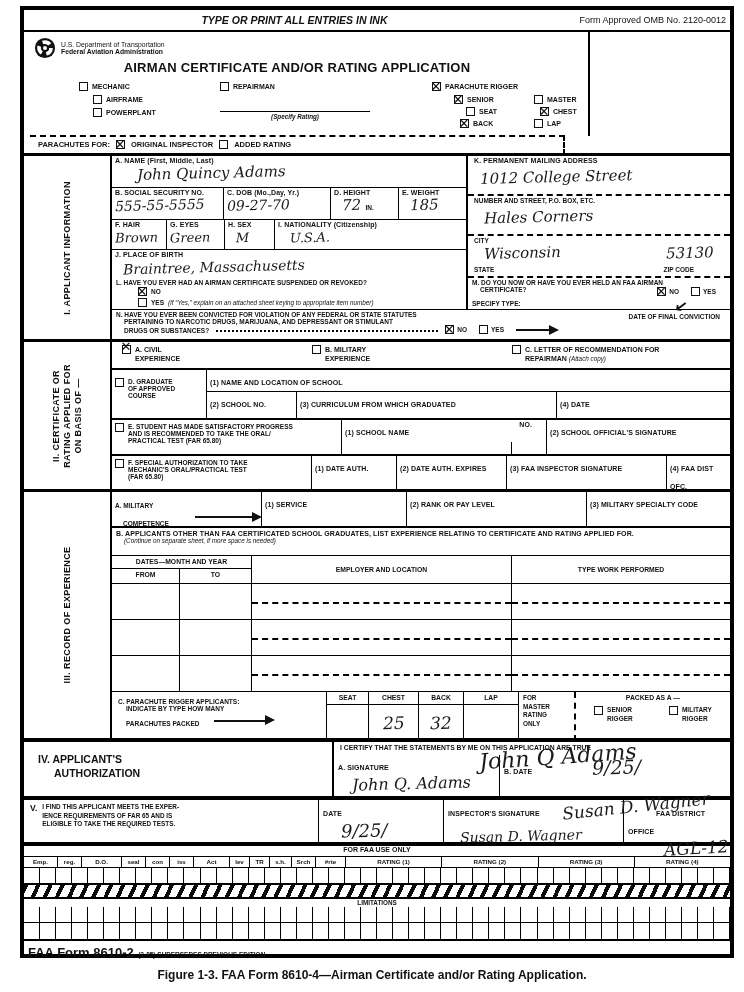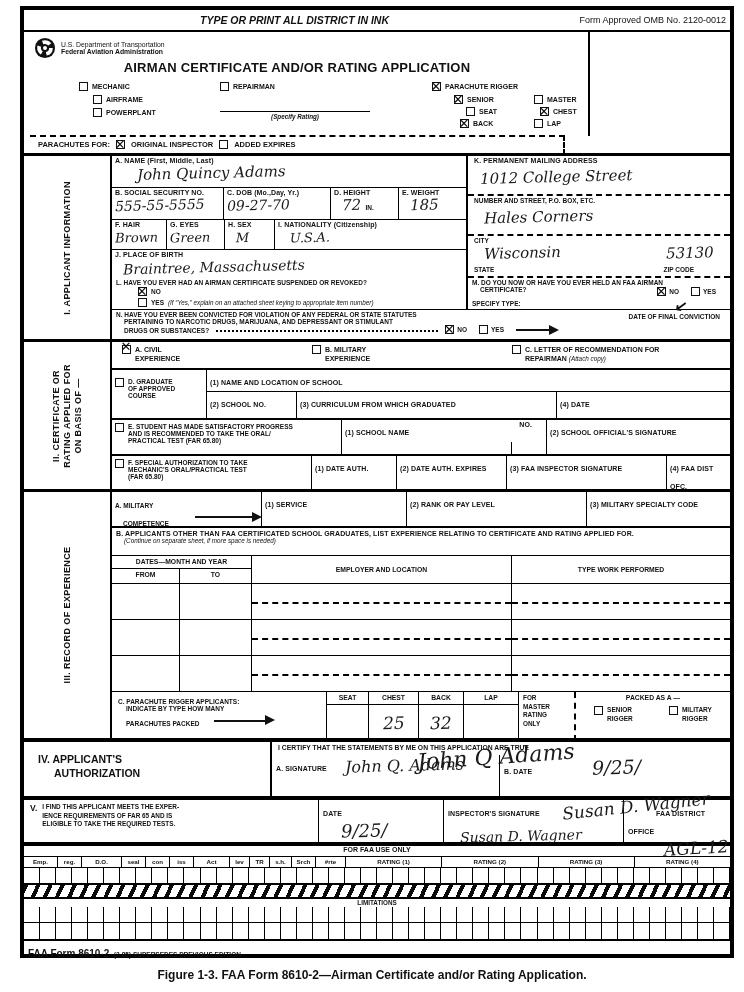--- a/index.html
+++ b/index.html
@@ -92,21 +92,21 @@
   .exp-head { display:flex; height:28px; border-bottom:1.5px solid #000; flex:none; }
   .exp-row { display:flex; height:36px; border-bottom:1.5px solid #000; flex:none; }
   .dashmid { height:58%; border-bottom:2px dashed #000; }
   .s3c { height:49px; display:flex; flex:none; }
   .pcol { border-right:1.5px solid #000; display:flex; flex-direction:column; flex:none; }
   .pcol .ph { height:13px; border-bottom:1.5px solid #000; text-align:center; font-size:6.8px; font-weight:bold; padding-top:2px; }
   .pcol .pv { flex:1; display:flex; align-items:center; justify-content:center; }
 
   
   .sec4 { height:58px; display:flex; border-bottom:4px solid #000; flex:none; }
-  .s4lab { width:248px; border-right:2px solid #000; padding:10px 0 0 14px;
+  .s4lab { width:310px; border-right:2px solid #000; padding:10px 0 0 14px;
            font-size:10.5px; font-weight:bold; line-height:14px; flex:none; }
   .s4right { flex:1; display:flex; flex-direction:column; }
   .certline { height:13px; font-size:6.8px; font-weight:bold; padding:2px 0 0 6px; flex:none; }
   .s4row { flex:1; display:flex; }
   .sec5 { height:46px; display:flex; border-bottom:4px solid #000; flex:none; }
   .s5t { width:295px; border-right:1.5px solid #000; display:flex; gap:5px; padding:3px 0 0 6px; flex:none; }
   .s5t .vnum { font-size:8.5px; font-weight:bold; }
   .s5t .tl { font-size:6.4px; font-weight:bold; line-height:8.6px; }
 
   
@@ -118,33 +118,33 @@
   .fh.rating { flex:1; }
   .cellrow { display:flex; flex:none; }
   .cellrow .gcell { flex:1; border-right:1.2px solid #000; }
   .row1 { height:17px; border-bottom:2px solid #000; }
   .hatch { height:14px; border-bottom:2px solid #000; flex:none;
            background:repeating-linear-gradient(115deg, #0a0a0a 0 4px, #fff 4px 11px); }
   .limit { height:8px; text-align:center; font-size:6.3px; font-weight:bold; flex:none; }
   .rowb { height:16px; border-bottom:1.5px solid #000; }
   .rowc { height:16px; }
   .faafoot { height:15px; border-top:2px solid #000; padding:2px 0 0 4px; flex:none; }
-  .faafoot b { font-size:10px; }
+  .faafoot b { font-size:13px; }
   .faafoot span { font-size:6.5px; font-weight:bold; }
 
   .caption { position:absolute; left:0; right:0; top:968px; text-align:center;
              font-size:12px; font-weight:bold; }
 </style>
 </head>
 <body>
 
 <div class="form">
 
   <div class="topstrip">
-    <div class="ink">TYPE OR PRINT ALL DISTRICT IN INK</div>
+    <div class="ink">TYPE OR PRINT ALL ENTRIES IN INK</div>
     <div class="omb">Form Approved OMB No. 2120-0012</div>
   </div>
 
   <div class="hdr">
     <div class="hdr-vline"></div>
     <div class="agency">
       <svg width="22" height="22" viewBox="0 0 24 24">
         <circle cx="12" cy="12" r="11" fill="#111"></circle>
         <circle cx="12" cy="12" r="6.5" fill="none" stroke="#fff" stroke-width="4" stroke-dasharray="8.5 5.1"></circle>
         <circle cx="12" cy="12" r="2.2" fill="#fff"></circle>
@@ -217,21 +217,21 @@
     </div>
   </div>
 
   <div class="appfor">
     <div class="appfor-box"></div>
     <div class="appfor-in">
       <span>PARACHUTES FOR:</span>
       <span class="cb checked"></span>
       <span>ORIGINAL INSPECTOR</span>
       <span class="cb"></span>
-      <span>ADDED EXPIRES</span>
+      <span>ADDED RATING</span>
     </div>
   </div>
 
   <div class="sec1">
     <div class="vwrap">
         <div class="vlab">I. APPLICANT INFORMATION</div>
       </div>
     <div class="s1main">
       <div class="s1top">
         <div class="s1left">
@@ -710,13 +710,13 @@
         <span class="gcell"></span>
       </div>
     <div class="faafoot">
       <b>FAA Form 8610-2</b>
       <span>(2-85) SUPERSEDES PREVIOUS EDITION</span>
     </div>
   </div>
 
 </div>
 
-<div class="caption">Figure 1-3. FAA Form 8610-2—Airman Certificate and/or Rating Application.</div>
+<div class="caption">Figure 1-3. FAA Form 8610-4—Airman Certificate and/or Rating Application.</div>
 
 </body></html>

